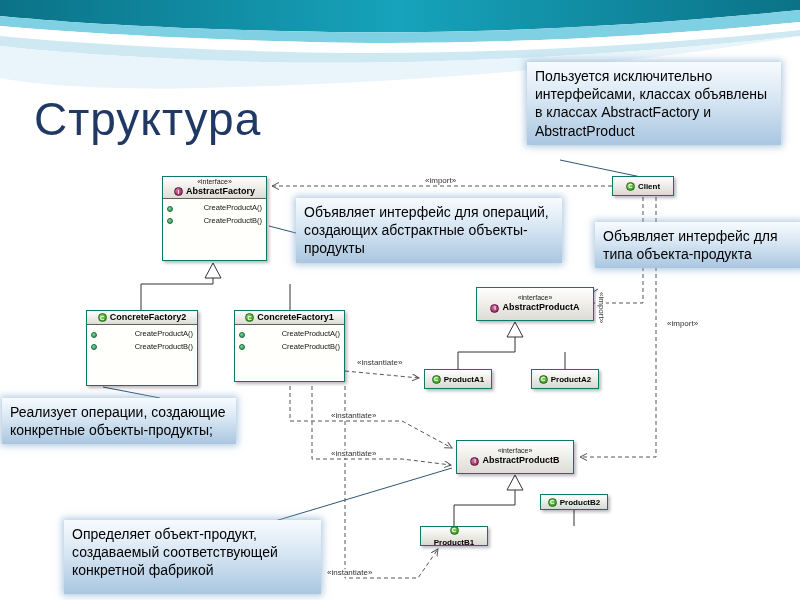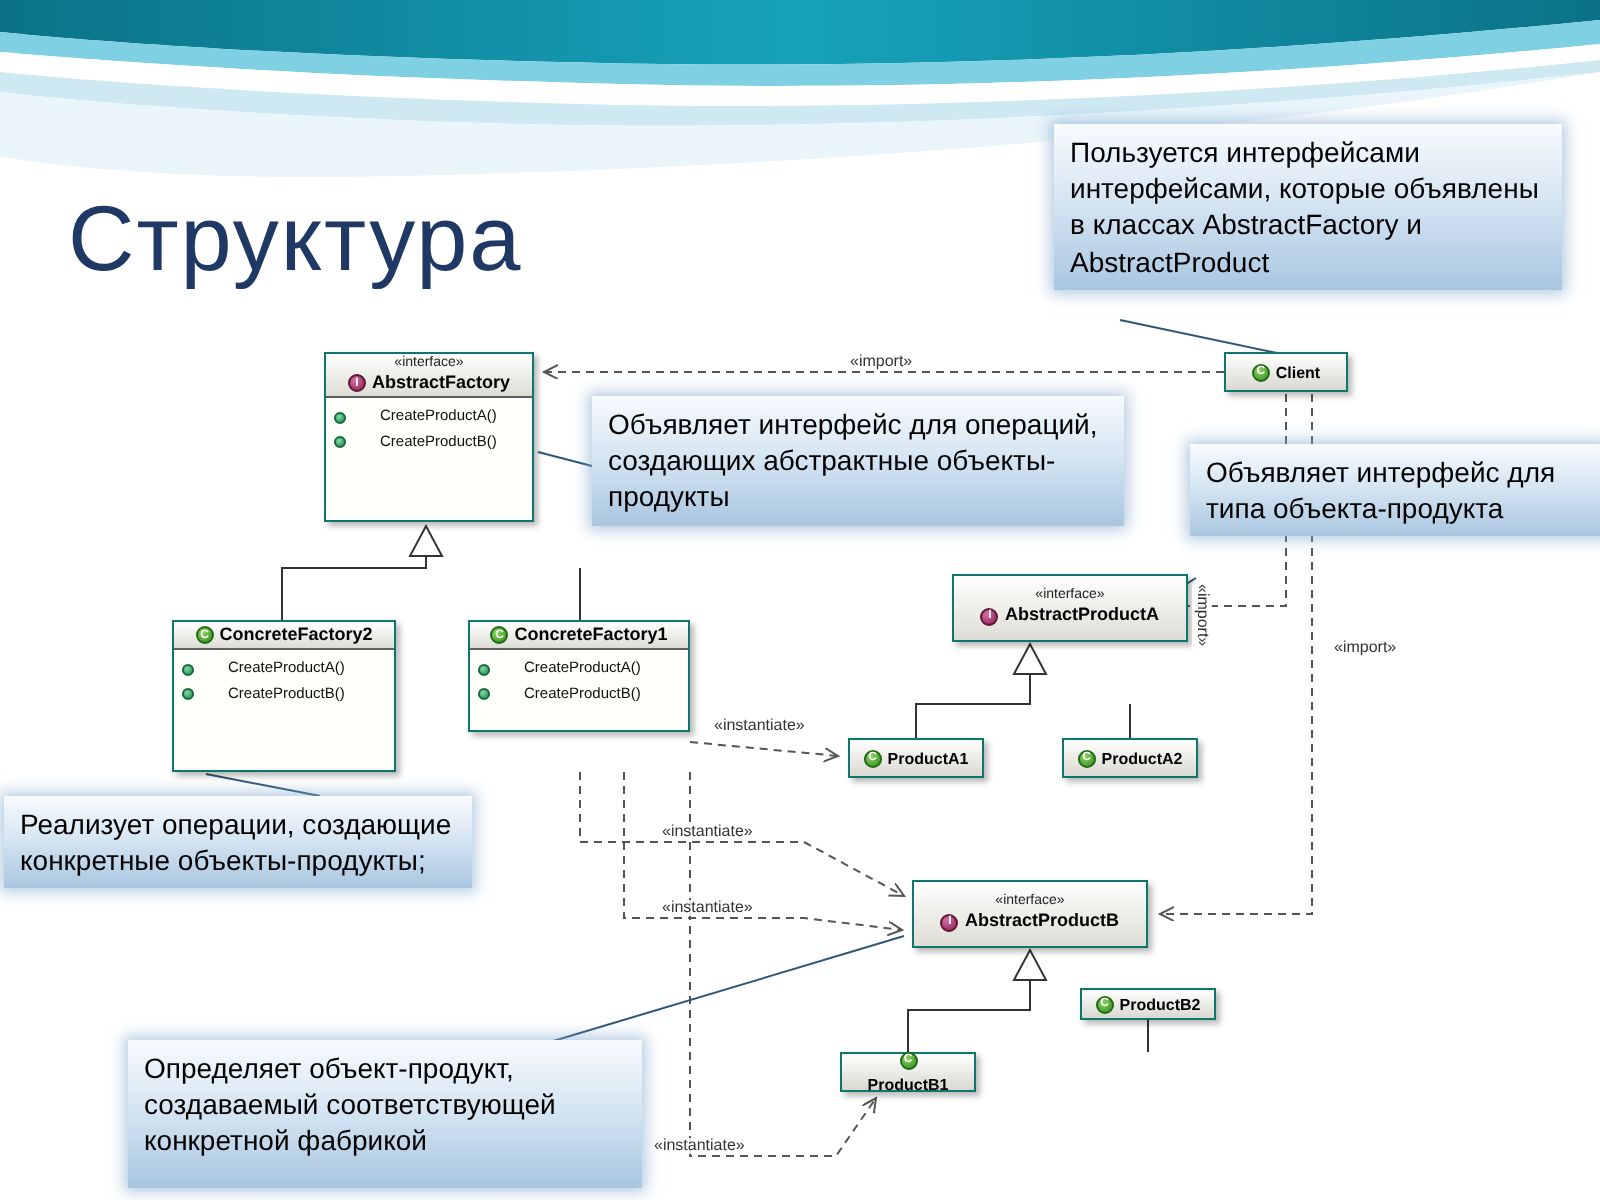--- a/index.html
+++ b/index.html
@@ -16,21 +16,21 @@
        box-shadow:2px 2px 3px rgba(0,0,0,.28);display:flex;flex-direction:column;box-sizing:border-box;}
   .uml-head{background:linear-gradient(180deg,#ffffff 0%,#dddcd4 100%);padding:1px 2px;text-align:center;}
   .stereo{font-size:7px;color:#222;line-height:1.15;}
   .name-row{display:flex;align-items:center;justify-content:center;gap:3px;
             font-weight:bold;font-size:9px;line-height:1.25;color:#000;}
   .badge{display:inline-flex;align-items:center;justify-content:center;width:9px;height:9px;
          border-radius:50%;color:#fff;font-size:6px;font-weight:bold;flex:0 0 9px;line-height:1;}
   .badge.iface{background:radial-gradient(circle at 35% 30%,#d court;);background:radial-gradient(circle at 35% 30%,#d470a5,#8b1e52);border:1px solid #5e1638;box-sizing:border-box;}
   .badge.cls{background:radial-gradient(circle at 35% 30%,#8fd463,#2f8c1f);border:1px solid #1f6b14;box-sizing:border-box;}
   .uml-body{border-top:1px solid #5f5f5f;padding:3px 4px;flex:1;background:#fffffc;}
-  .method{display:flex;align-items:center;gap:17px;font-size:7.5px;line-height:1.7;color:#111;}
+  .method{display:flex;align-items:center;gap:17px;font-size:7.5px;line-height:1.7;color:#111;justify-content:space-between;}
   .mdot{width:6px;height:6px;border-radius:50%;flex:0 0 6px;
         background:radial-gradient(circle at 35% 30%,#86d9a5,#1d8a4e);border:1px solid #156b3b;box-sizing:border-box;}
   .uml.mini{flex-direction:row;align-items:center;justify-content:center;gap:3px;
             background:linear-gradient(180deg,#ffffff 0%,#d9d8d0 100%);
             font-weight:bold;font-size:8px;color:#000;}
   .uml.hdr-only .uml-head{flex:1;display:flex;flex-direction:column;justify-content:center;}
 
   
   .callout{position:absolute;z-index:5;padding:5px 8px;font-size:14px;line-height:1.3;color:#000;
            background:linear-gradient(180deg,#f7fbfe 0%,#d7e6f3 45%,#a9c6e0 100%);
@@ -137,21 +137,21 @@
         <span class="mdot"></span>
         <span>CreateProductA()</span>
       </div>
       <div class="method">
         <span class="mdot"></span>
         <span>CreateProductB()</span>
       </div>
     </div>
   </div>
 
-  <div class="uml" style="left:234px;top:310px;width:111px;height:56px;">
+  <div class="uml" style="left:234px;top:310px;width:111px;height:72px;">
     <div class="uml-head">
       <div class="name-row">
         <span class="badge cls">C</span>
         <span>ConcreteFactory1</span>
       </div>
     </div>
     <div class="uml-body">
       <div class="method">
         <span class="mdot"></span>
         <span>CreateProductA()</span>
@@ -202,19 +202,19 @@
   </div>
 
   <div class="elabel" style="left:424px;top:177px;">«import»</div>
   <div class="elabel vert" style="left:596px;top:292px;">«import»</div>
   <div class="elabel" style="left:666px;top:320px;">«import»</div>
   <div class="elabel" style="left:356px;top:359px;">«instantiate»</div>
   <div class="elabel" style="left:330px;top:412px;">«instantiate»</div>
   <div class="elabel" style="left:330px;top:450px;">«instantiate»</div>
   <div class="elabel" style="left:326px;top:569px;">«instantiate»</div>
 
-  <div class="callout" style="left:527px;top:62px;width:238px;">Пользуется интерфейсами интерфейсами, которые объявлены в классах AbstractFactory и AbstractProduct</div>
+  <div class="callout" style="left:527px;top:62px;width:238px;">Пользуется исключительно интерфейсами, классах объявлены в классах AbstractFactory и AbstractProduct</div>
   <div class="callout" style="left:296px;top:198px;width:250px;">Объявляет интерфейс для операций, создающих абстрактные объекты-продукты</div>
   <div class="callout" style="left:595px;top:222px;width:192px;">Объявляет интерфейс для типа объекта-продукта</div>
   <div class="callout" style="left:2px;top:398px;width:218px;">Реализует операции, создающие конкретные объекты-продукты;</div>
   <div class="callout" style="left:64px;top:520px;width:241px;padding-bottom:14px;">Определяет объект-продукт, создаваемый соответствующей конкретной фабрикой</div>
 
 </div>
 
 </body></html>

